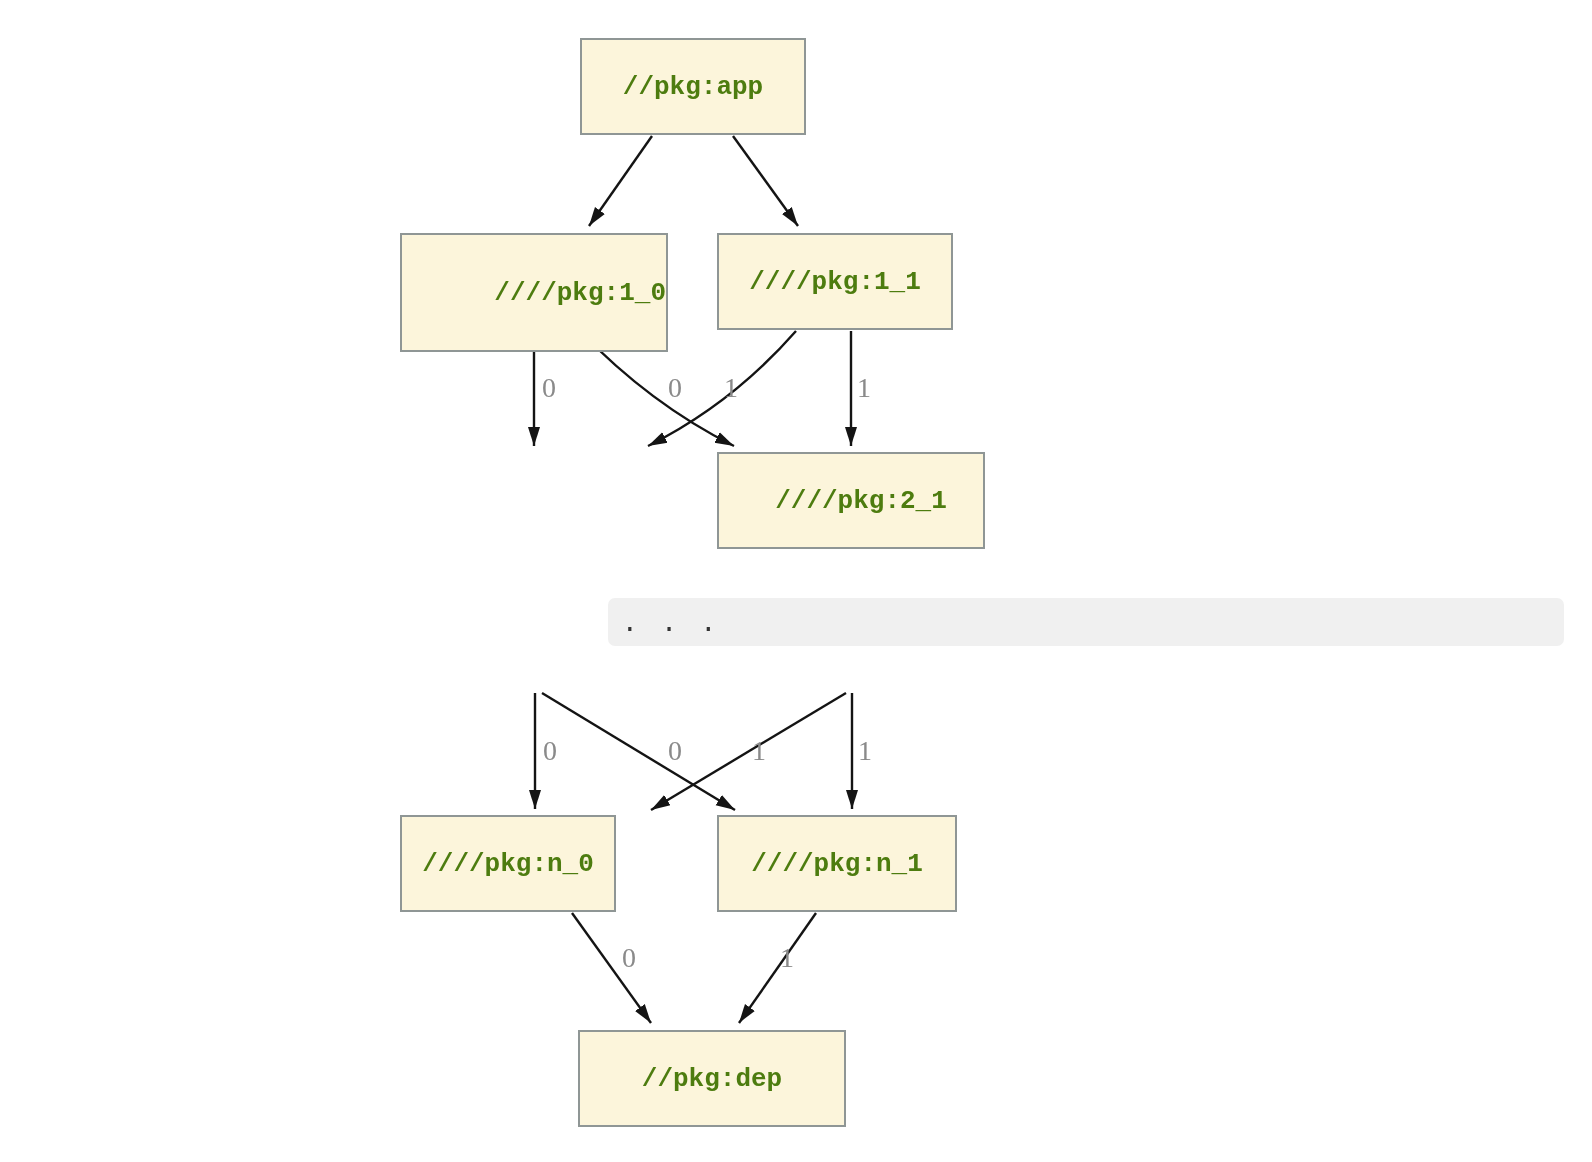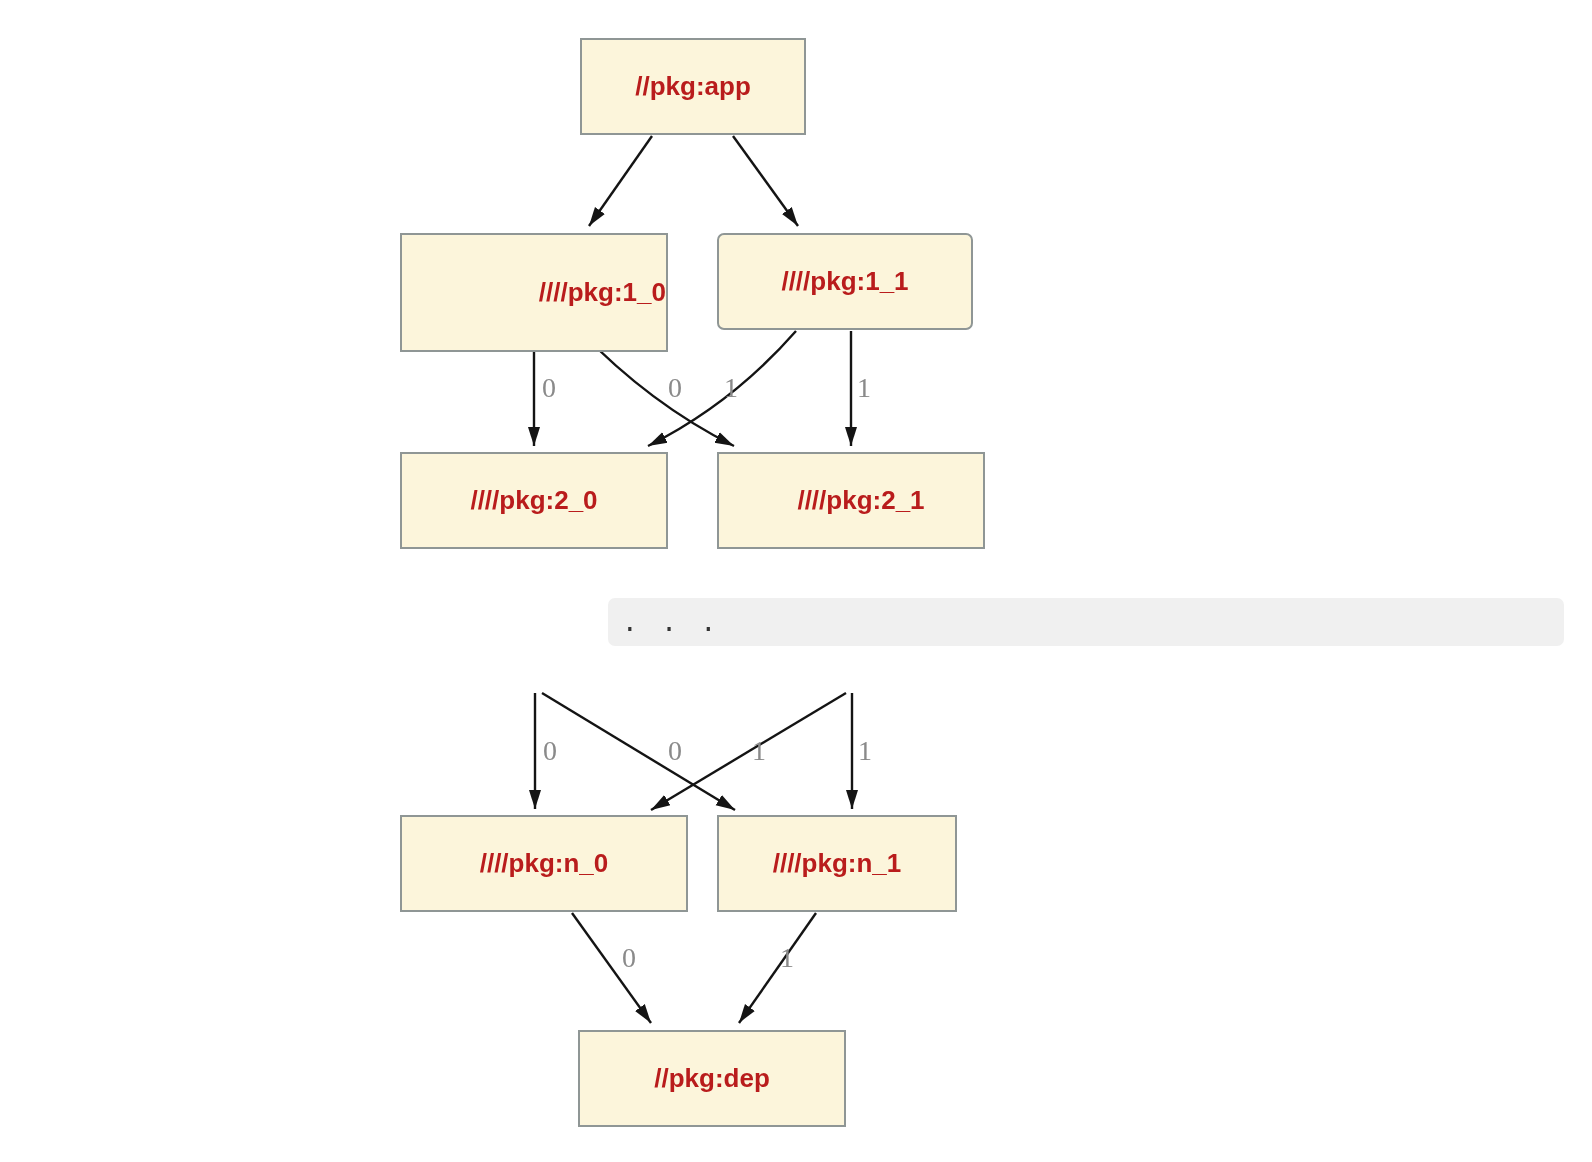--- a/index.html
+++ b/index.html
@@ -31,24 +31,24 @@
     stroke: none;
   }
   .node {
     position: absolute;
     box-sizing: border-box;
     background: var(--node-fill, #fcf5db);
     border: 2px solid var(--node-border, #8f9695);
     display: flex;
     align-items: center;
     justify-content: center;
-    font-family: Liberation Sans, sans-serif;
+    font-family: Liberation Mono, monospace;
     font-weight: bold;
     font-size: 26px;
-    color: #b91c1c;
+    color: #4d7c0f;
     white-space: nowrap;
   }
   .ellipsis-bar {
     position: absolute;
     box-sizing: border-box;
     background: var(--ellipsis-bg, #f0f0f0);
     border-radius: 7px;
     display: flex;
     align-items: center;
     font-family: "DejaVu Sans Mono", monospace;
@@ -95,37 +95,34 @@
   </svg>
 
   <div class="node" style="left:580px; top:38px; width:226px; height:97px;">
     <span>//pkg:app</span>
   </div>
 
   <div class="node" style="left:400px; top:233px; width:268px; height:119px;justify-content:flex-end;">
     <span>////pkg:1_0</span>
   </div>
 
-  <div class="node" style="left:717px; top:233px; width:256px; height:97px;border-radius:7px;">
+  <div class="node" style="left:717px; top:233px; width:236px; height:97px;">
     <span>////pkg:1_1</span>
   </div>
 
-  <div class="node" style="left:400px; top:452px; width:268px; height:97px;">
-    <span>////pkg:2_0</span>
-  </div>
 
   <div class="node" style="left:717px; top:452px; width:268px; height:97px;padding-left:20px;">
     <span>////pkg:2_1</span>
   </div>
 
   <div class="ellipsis-bar" style="left:608px; top:598px; width:956px; height:48px;">
     <span>. . .</span>
   </div>
 
-  <div class="node" style="left:400px; top:815px; width:288px; height:97px;">
+  <div class="node" style="left:400px; top:815px; width:216px; height:97px;">
     <span>////pkg:n_0</span>
   </div>
 
   <div class="node" style="left:717px; top:815px; width:240px; height:97px;">
     <span>////pkg:n_1</span>
   </div>
 
   <div class="node" style="left:578px; top:1030px; width:268px; height:97px;">
     <span>//pkg:dep</span>
   </div>

